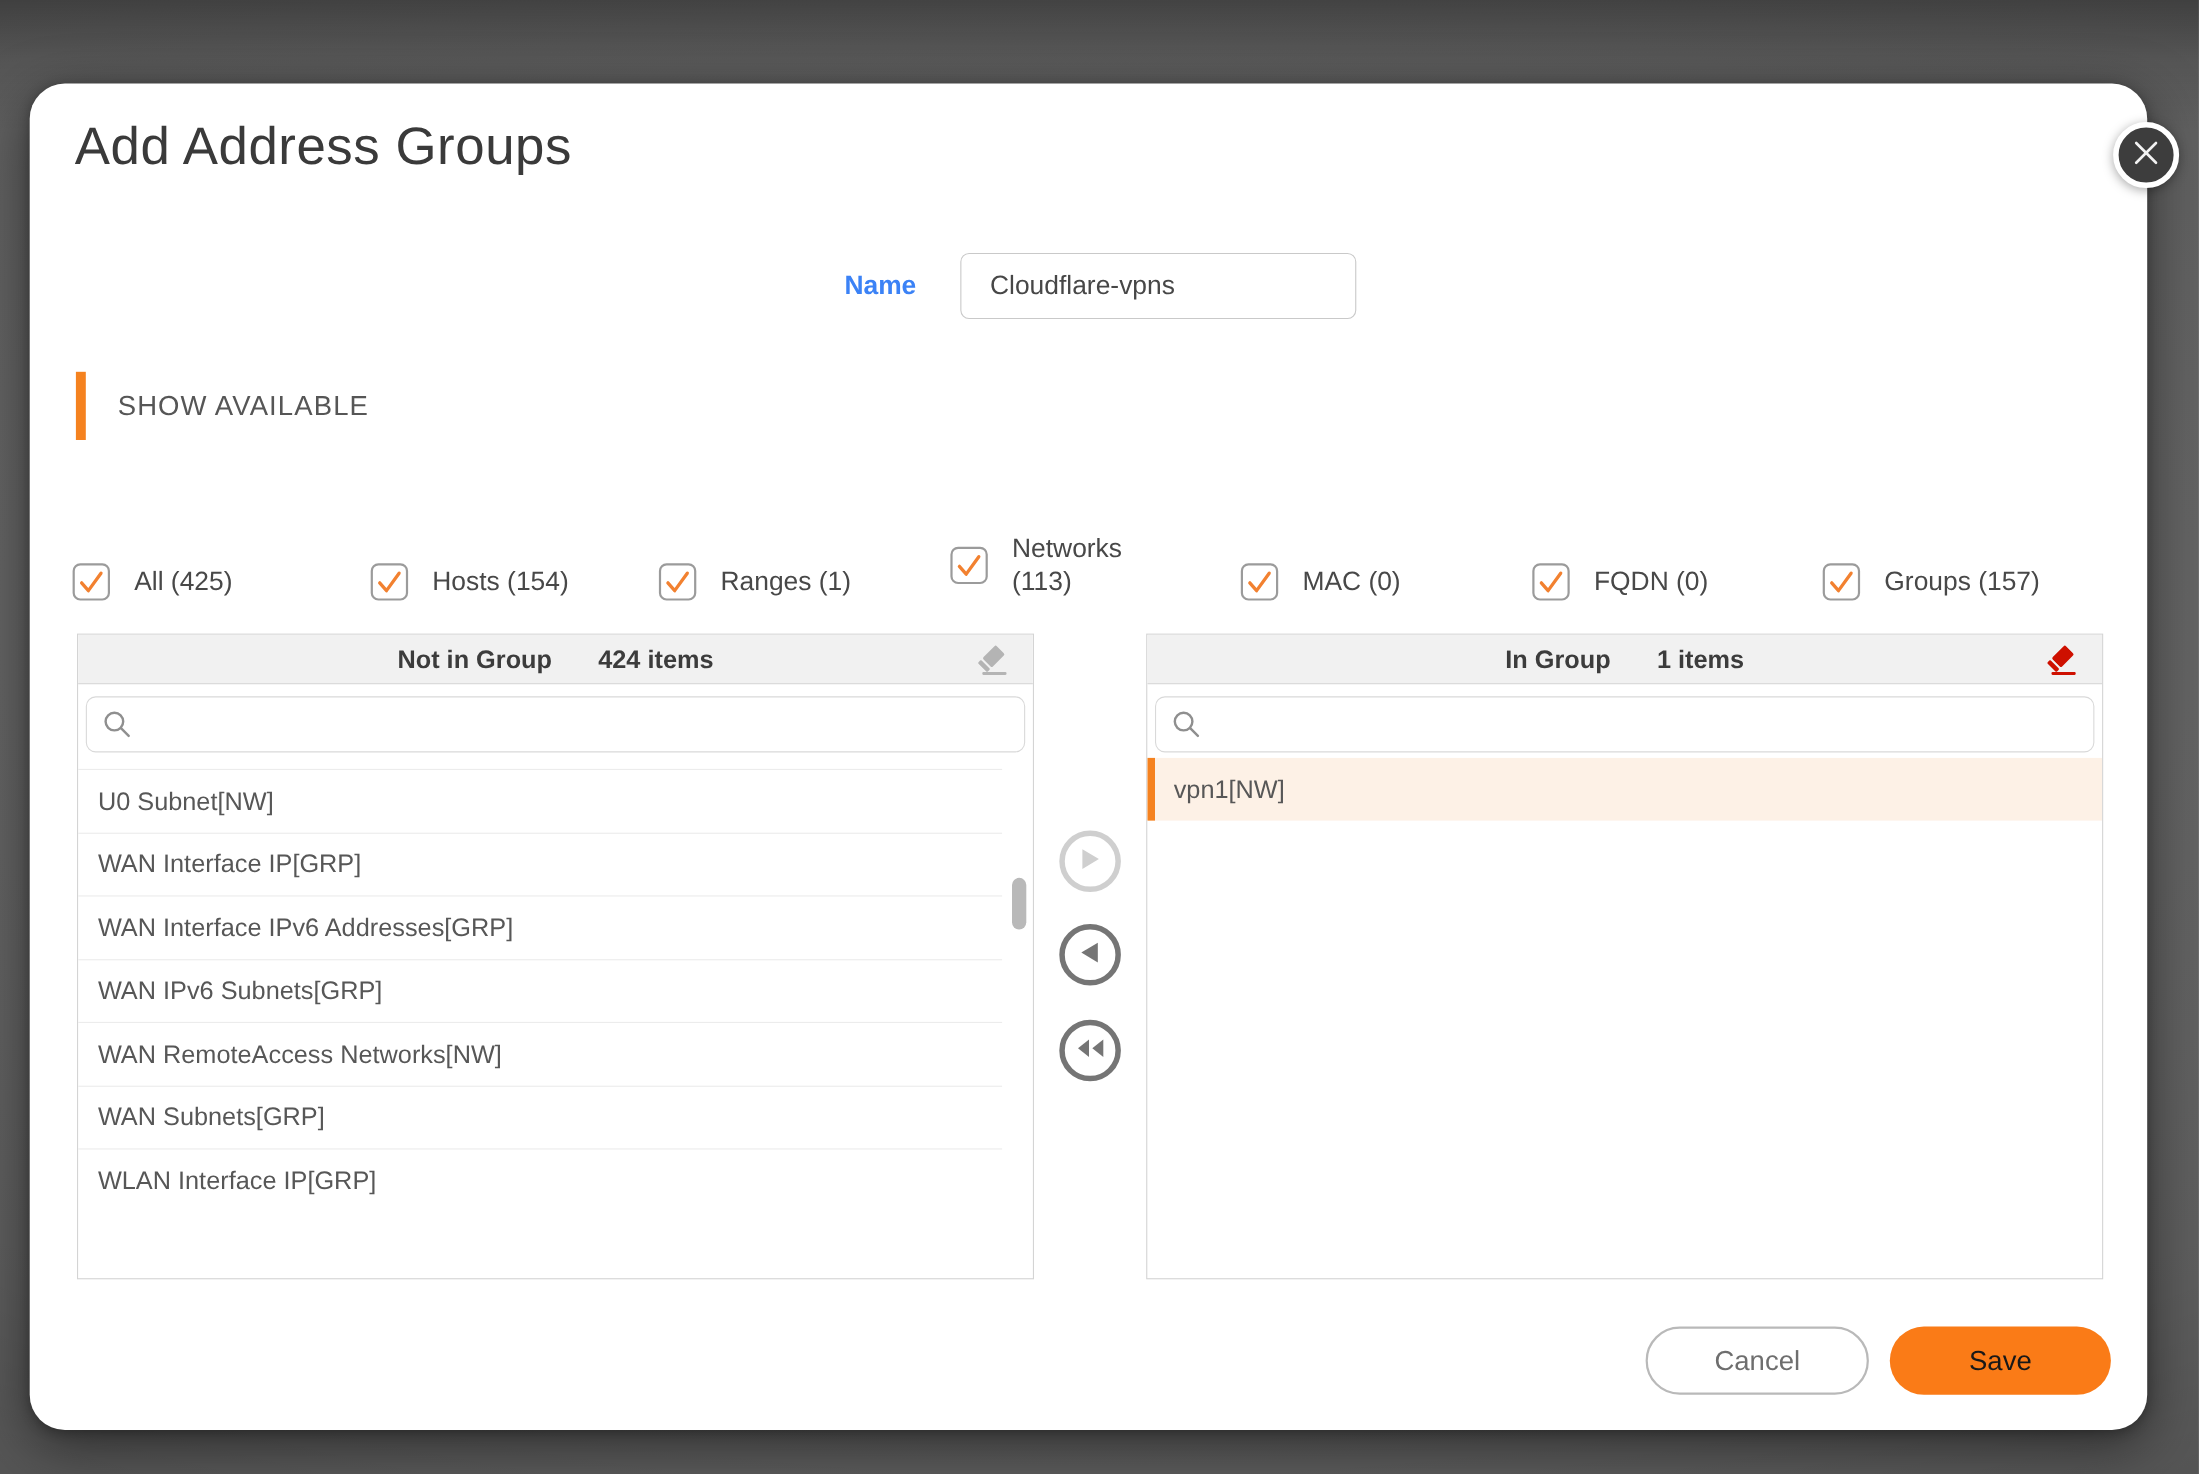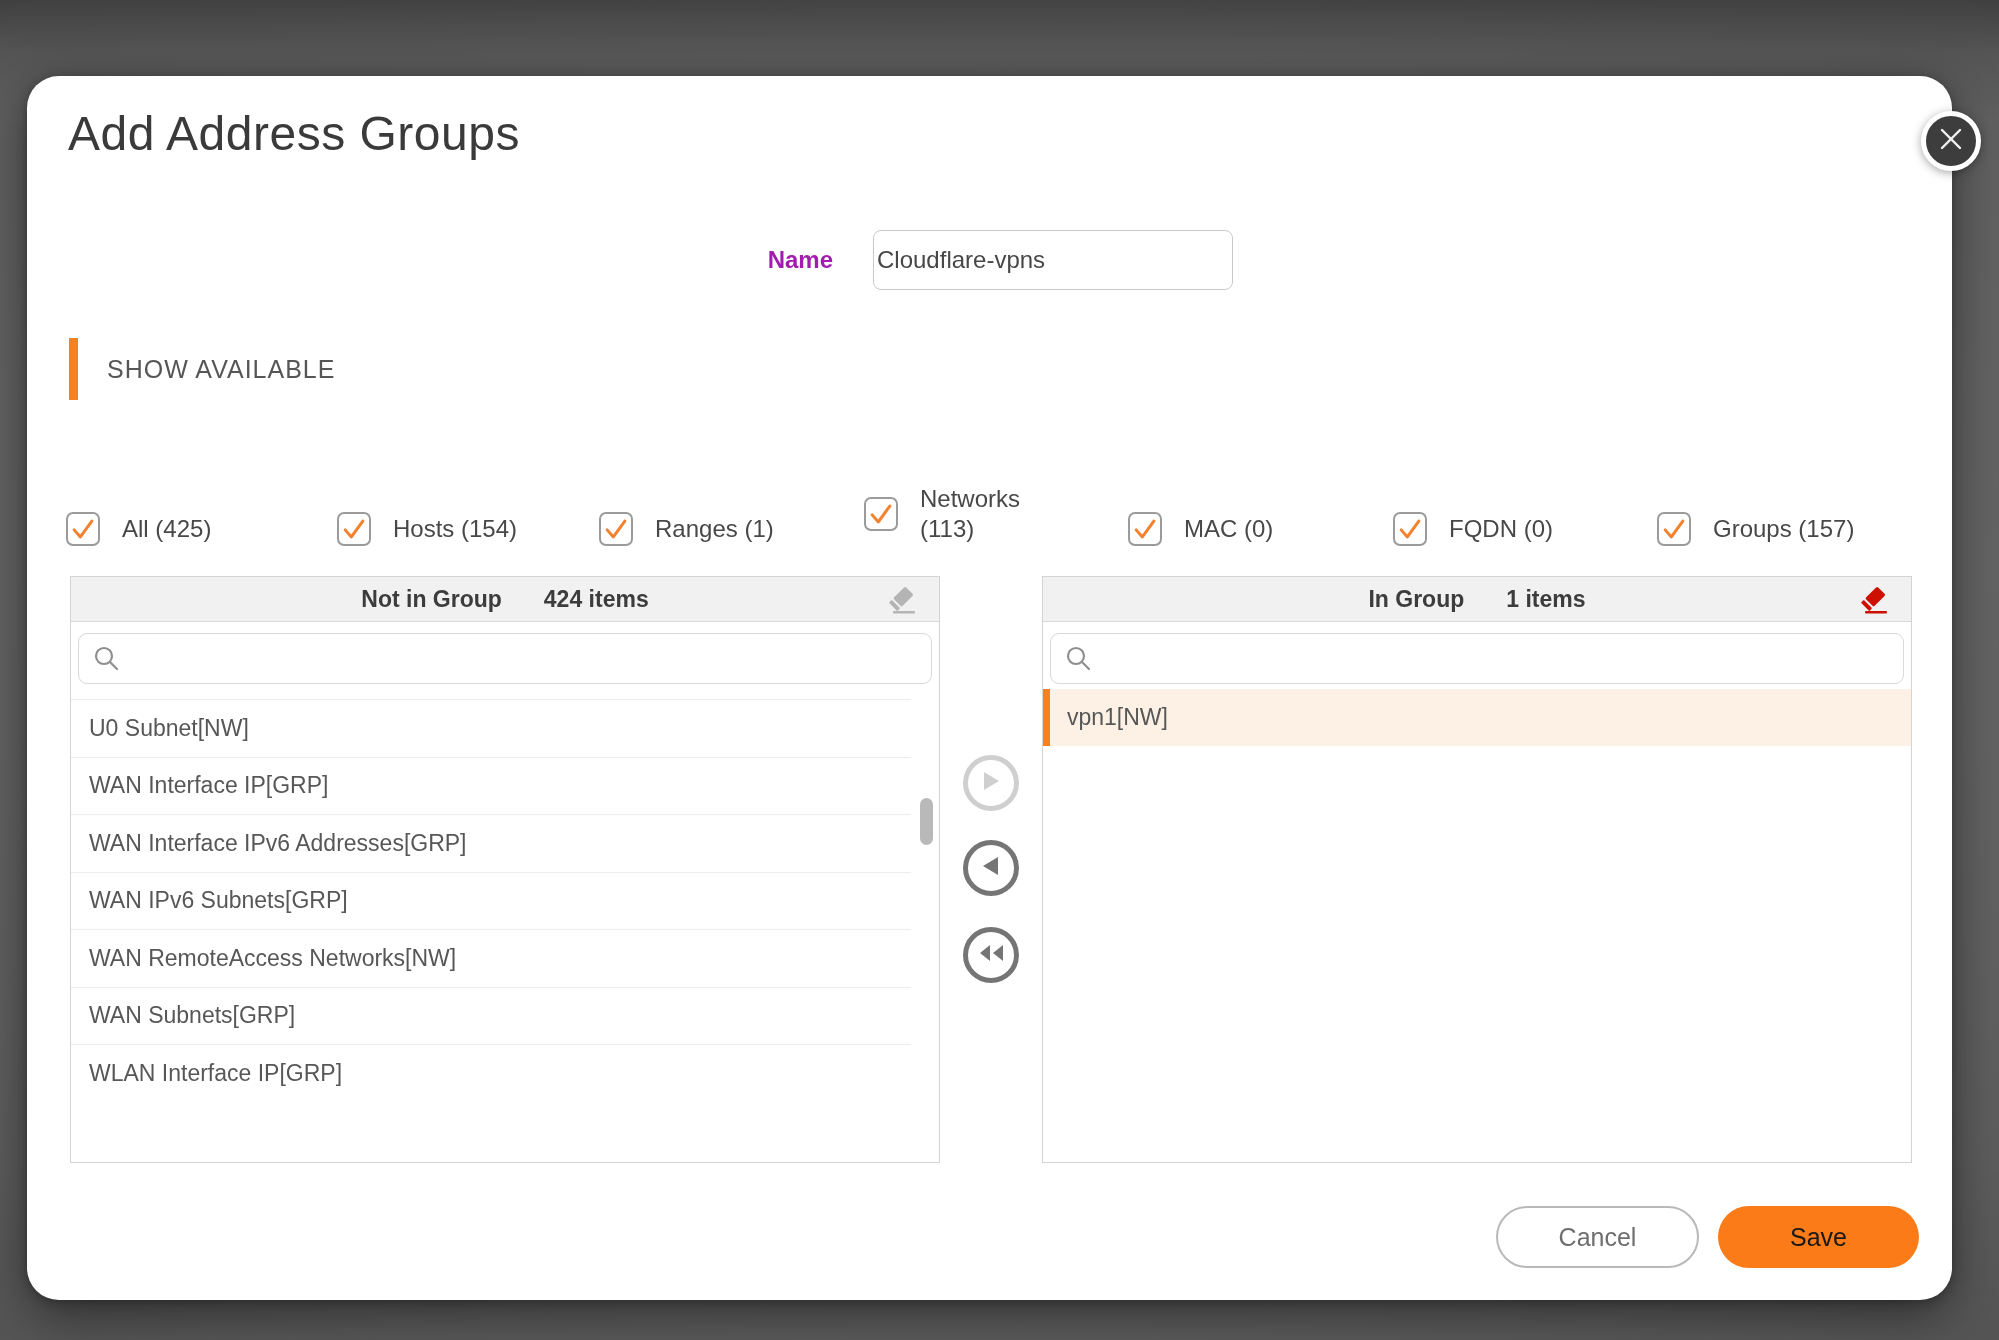--- a/index.html
+++ b/index.html
@@ -21,23 +21,23 @@
   .modal * { position:absolute; }
 
   .title { left:41px; top:28px; font-size:48px; line-height:60px; color:#3a3a3a; letter-spacing:.5px; }
 
   .close-btn { left:1894px; top:35px; width:60px; height:60px; border-radius:50%;
     background:#3d3d3d; border:5px solid #ffffff; box-shadow:0 2px 10px rgba(0,0,0,.35);
     display:flex; align-items:center; justify-content:center; cursor:pointer; }
   .close-btn svg { position:static; }
 
   .name-label { left:613px; top:156px; width:193px; height:56px; line-height:56px;
-    text-align:right; font-size:24px; font-weight:bold; color:#a21caf; }
+    text-align:right; font-size:24px; font-weight:bold; color:#3b82f6; }
   .name-input { left:846px; top:154px; width:360px; height:60px; border:1px solid #c9c9c9;
-    border-radius:8px; font-size:24px; color:#474747; padding:0 3px;
+    border-radius:8px; font-size:24px; color:#474747; padding:0 26px;
     font-family:inherit; outline:none; position:absolute; }
 
   .section-bar { left:42px; top:262px; width:9px; height:62px; background:#f5821f; }
   .section-title { left:80px; top:262px; height:62px; line-height:62px; font-size:25px;
     color:#565656; letter-spacing:1px; }
 
   .filter-item { display:flex; align-items:center; gap:22px; top:420px; height:66px; position:absolute; }
   .filter-item.two-line { top:398px; height:80px; }
   .f0{left:39px} .f1{left:310px} .f2{left:572px} .f3{left:837px} .f4{left:1101px} .f5{left:1366px} .f6{left:1630px}
   .checkbox { position:static; width:34px; height:34px; border:2px solid #9b9b9b; border-radius:7px;

